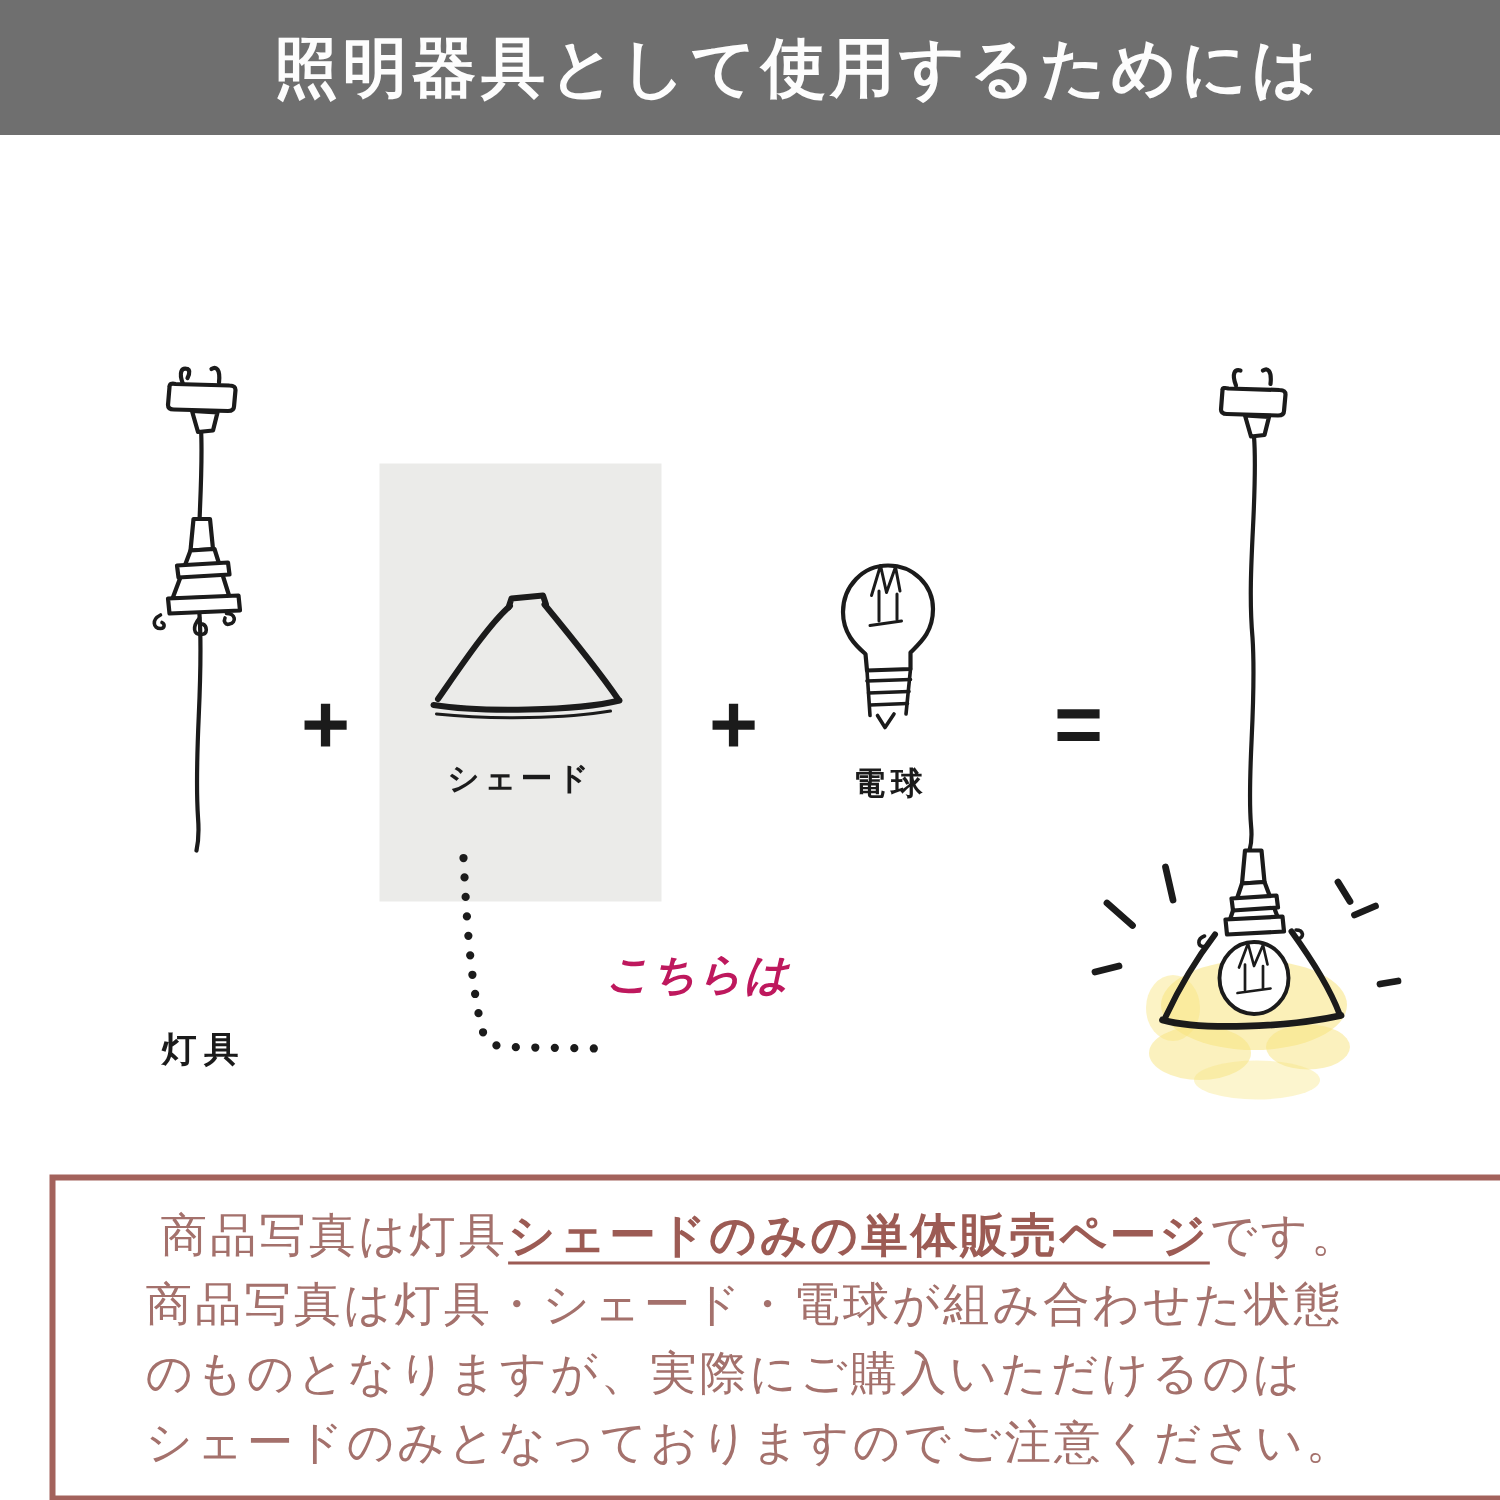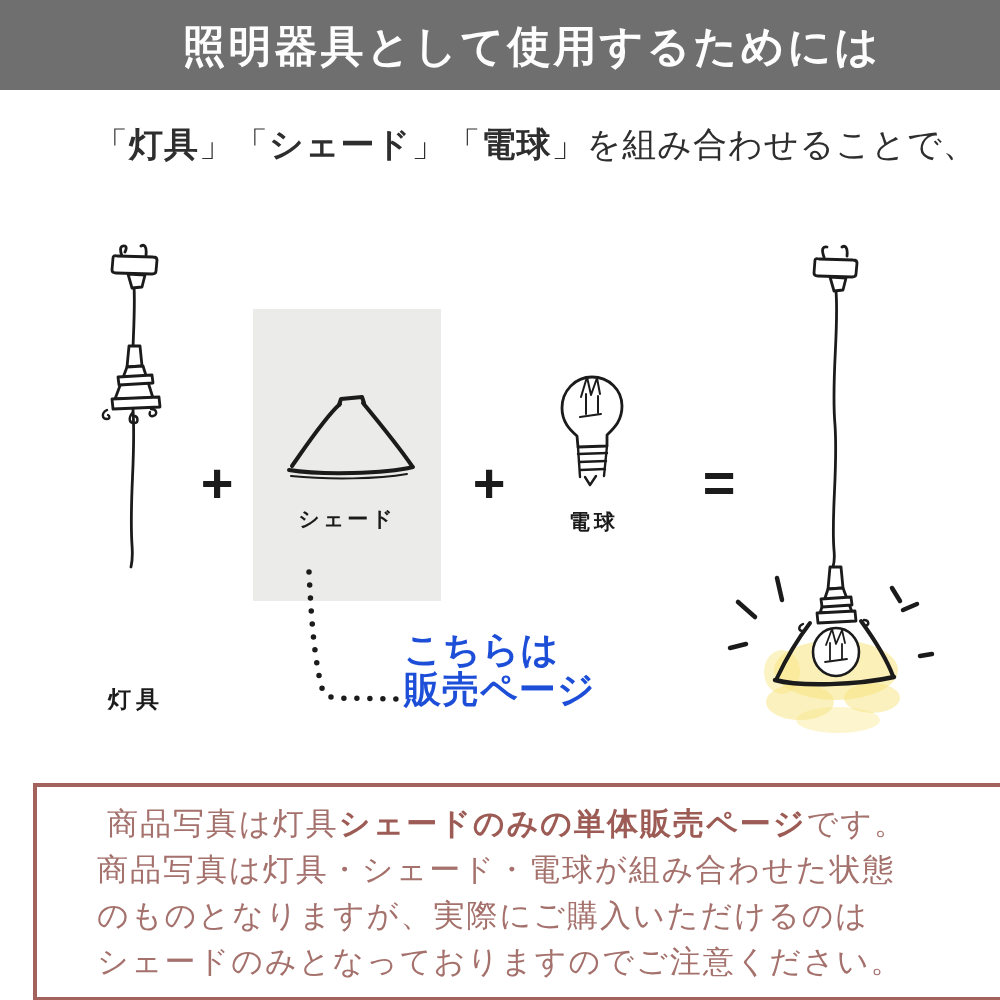--- a/index.html
+++ b/index.html
@@ -5,48 +5,47 @@
   html,body{margin:0;padding:0;background:#ffffff;}
   body{font-family:"Liberation Sans","DejaVu Sans",sans-serif;width:1000px;height:1000px;position:relative;overflow:hidden;color:#2e2e2e;}
   .abs{position:absolute;}
   
   #header{left:0;top:0;width:1000px;height:90px;background:#6f6f6f;}
   #header .title{width:100%;height:90px;line-height:92px;text-align:center;color:#fdfdfd;font-size:43px;font-weight:700;letter-spacing:3px;margin-left:32px;}
   
   #intro{left:82px;top:121px;font-size:34px;line-height:46px;color:#2e2e2e;letter-spacing:1px;}
   #intro .l1{text-indent:12px;}
   .b{font-weight:700;color:inherit;}
-  .u{text-underline-offset:7px;text-decoration-thickness:2px;}
+  .u{text-decoration:underline;text-underline-offset:7px;text-decoration-thickness:2px;}
   
   #shade-box{left:253px;top:309px;width:188px;height:292px;background:#ebebe9;}
   #diagram-svg{left:0;top:220px;width:1000px;height:560px;pointer-events:none;}
   .op{width:60px;height:60px;text-align:center;line-height:60px;font-size:56px;font-weight:700;color:#1b1b1b;}
   #plus1{left:187px;top:453px;}
   #plus2{left:459px;top:453px;}
   #equals{left:689px;top:453px;}
   .dlabel{font-weight:700;color:#1b1b1b;text-align:center;}
   #lamp-label{left:96px;top:684px;width:80px;font-size:23px;letter-spacing:5px;}
   #shade-label{left:253px;top:505px;width:188px;font-size:21px;letter-spacing:3px;}
   #bulb-label{left:554px;top:508px;width:80px;font-size:21px;letter-spacing:4px;}
-  #annotation{left:404px;top:630px;font-size:37px;line-height:40px;font-weight:700;color:#1d4ed8;letter-spacing:1px;}
+  #annotation{left:404px;top:630px;font-size:29px;line-height:40px;font-weight:700;color:#be185d;letter-spacing:1px;font-style:italic;}
   
   #note{left:33px;top:783px;width:925px;height:196px;border:4px solid #a3625c;background:#ffffff;
         color:#a4716c;font-size:31px;line-height:46px;letter-spacing:2px;padding:14px 0 0 60px;box-sizing:content-box;}
   #note .l1{text-indent:10px;}
   #note .b{color:#9c5b54;}
 </style>
 </head>
 <body>
 
 <div class="abs" id="header">
   <div class="title">照明器具として使用するためには</div>
 </div>
 
 <div class="abs" id="intro">
-  <div class="l1"><span>「</span><span class="b">灯具</span><span>」「</span><span class="b">シェード</span><span>」「</span><span class="b">電球</span><span>」を組み合わせることで、</span></div>
 </div>
 
 <div class="abs" id="shade-box"></div>
 
 <svg class="abs" id="diagram-svg" viewBox="0 0 1000 560" fill="none" stroke="#1b1b1b" stroke-width="2.8" stroke-linecap="round" stroke-linejoin="round">
 
   <g>
     <path d="M134,66 C136,100 130,145 133,190 C136,235 129,280 132,325 Q133,338 131,347"></path>
     <path d="M122,36 C119,28 121,25 125,26 C127,27 126,30 125,32"></path>
     <path d="M146,35 C147,26 144,24 141,26"></path>
@@ -120,21 +119,20 @@
 <div class="abs op" id="plus1">+</div>
 <div class="abs op" id="plus2">+</div>
 <div class="abs op" id="equals">=</div>
 
 <div class="abs dlabel" id="lamp-label">灯具</div>
 <div class="abs dlabel" id="shade-label">シェード</div>
 <div class="abs dlabel" id="bulb-label">電球</div>
 
 <div class="abs" id="annotation">
   <div>こちらは</div>
-  <div>販売ページ</div>
 </div>
 
 <div class="abs" id="note">
   <div class="l1"><span>商品写真は灯具</span><span class="b u">シェードのみの単体販売ページ</span><span>です。</span></div>
   <div>商品写真は灯具・シェード・電球が組み合わせた状態</div>
   <div>のものとなりますが、実際にご購入いただけるのは</div>
   <div>シェードのみとなっておりますのでご注意ください。</div>
 </div>
 
 </body></html>

